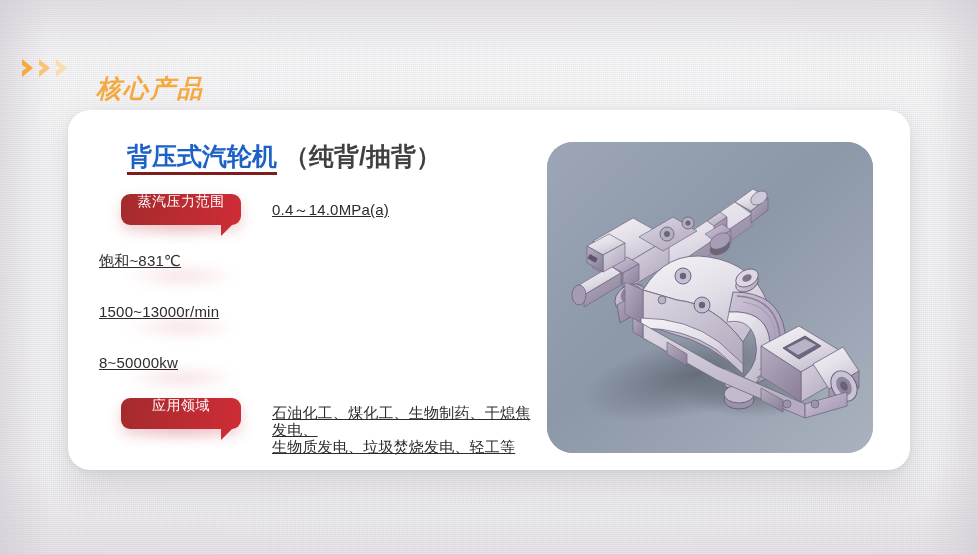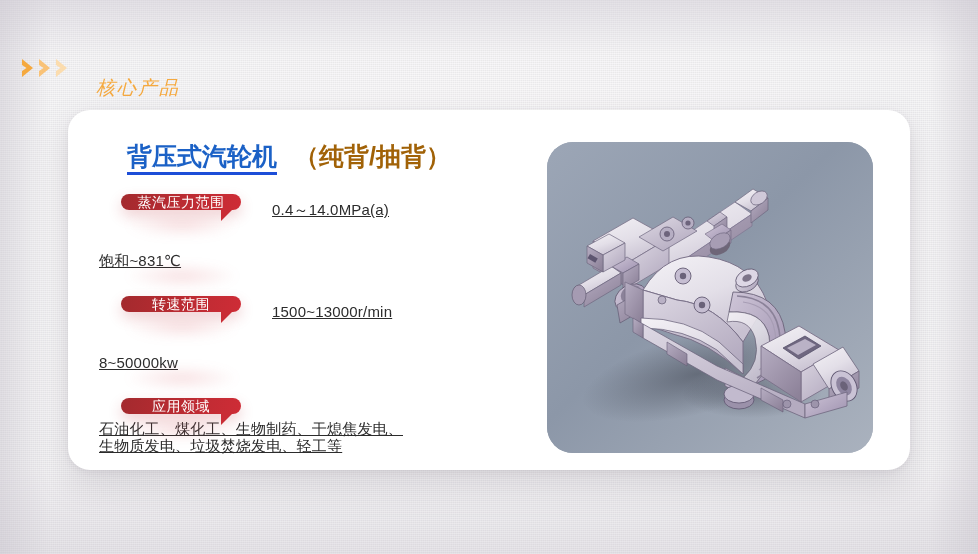--- a/index.html
+++ b/index.html
@@ -60,22 +60,22 @@
     gap: 1px;
     margin-right: 26px;
   }
   .chev {
     width: 16px;
     height: 22px;
     display: block;
   }
   .chev svg { display: block; }
   .header-title {
-    font-size: 19px;
-    font-weight: normal;
+    font-size: 25px;
+    font-weight: bold;
     font-style: italic;
     letter-spacing: 2px;
     color: #F5A93F;
     white-space: nowrap;
     margin-top: 40px;
   }
 
   
   .card {
     position: absolute;
@@ -102,58 +102,57 @@
     position: absolute;
     left: 59px;
     top: 34px;
     white-space: nowrap;
     font-size: 25px;
     font-weight: bold;
     line-height: 1;
   }
   .title-main {
     color: #1B61C6;
-    border-bottom: 3px solid #1d4ed8;
+    border-bottom: 3px solid #7f1d1d;
     padding-bottom: 2px;
   }
   .title-sub {
-    color: #a16207;
-    margin-left: 17px;
+    color: #404040;
+    margin-left: 7px;
   }
 
   
   .specs {
     position: absolute;
     left: 0;
     top: 84px;
     width: 100%;
   }
   .spec-row {
     position: relative;
     height: 51px;
     display: flex;
     align-items: flex-start;
   }
-  .spec-row.last { height: 60px; flex-direction: column; }
+  .spec-row.last { height: 60px; }
 
   .tag-wrap {
     position: relative;
     width: 120px;
     margin-left: 53px;
     flex: 0 0 auto;
   }
   .tag {
     position: relative;
     width: 120px;
-    height: 16px;
+    height: 31px;
     border-radius: 9px;
     background: linear-gradient(100deg, #A32A2E 0%, #B52B31 38%, #CE2C36 100%);
     box-shadow: 0 6px 14px rgba(185,45,55,.22);
     display: flex;
-    align-items: center;
     justify-content: center;
   }
   .tag-label {
     color: #ffffff;
     font-size: 14px;
     font-weight: normal;
     letter-spacing: .5px;
     line-height: 1;
     white-space: nowrap;
   }
@@ -257,26 +256,20 @@
           <div class="spec-value">0.4～14.0MPa(a)</div>
         </div>
 
         <div class="spec-row">
           <div class="tag-glow"></div>
           <div class="spec-value">饱和~831℃</div>
         </div>
 
         <div class="spec-row">
           <div class="tag-glow"></div>
-          <div class="tag-wrap">
-            <div class="tag">
-              <span class="tag-label">转速范围</span>
-              <span class="tag-tail"></span>
-            </div>
-          </div>
           <div class="spec-value">1500~13000r/min</div>
         </div>
 
         <div class="spec-row">
           <div class="tag-glow"></div>
           <div class="spec-value">8~50000kw</div>
         </div>
 
         <div class="spec-row last">
           <div class="tag-glow"></div>

